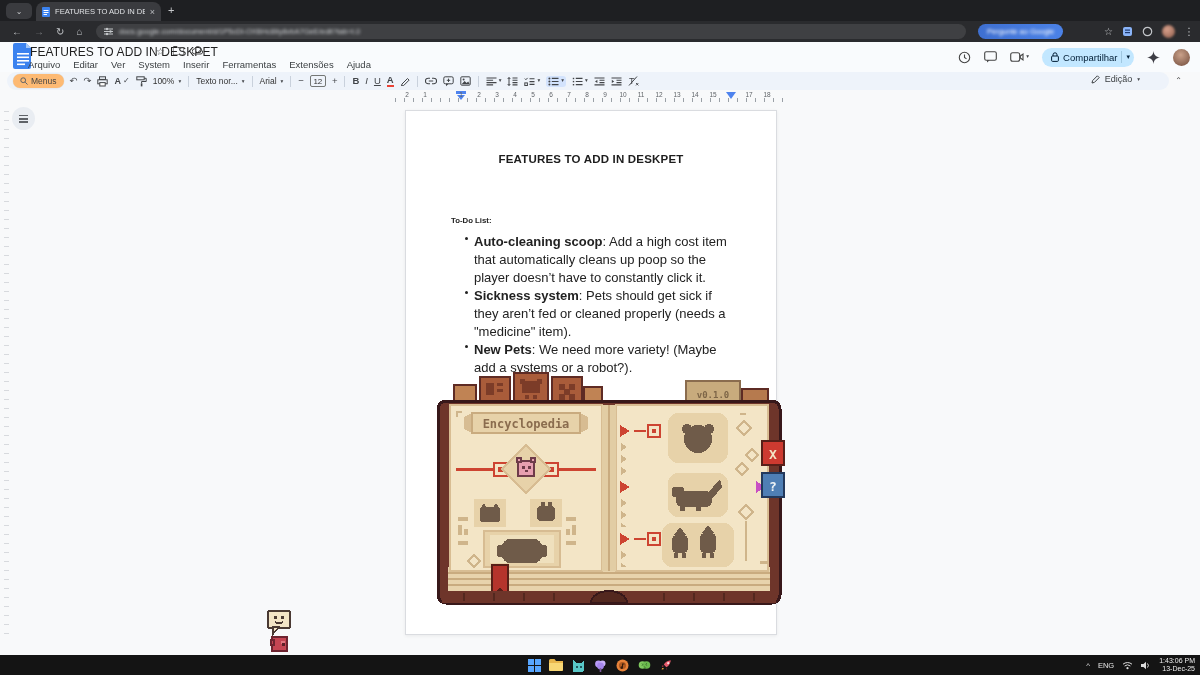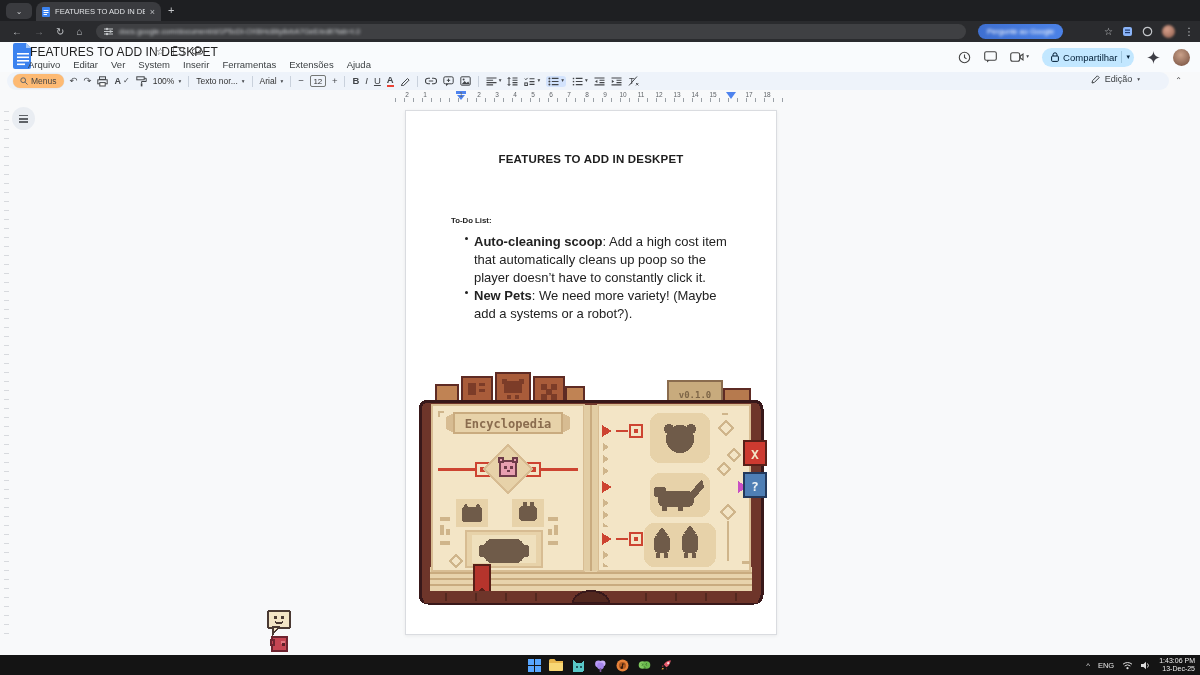--- a/index.html
+++ b/index.html
@@ -69,21 +69,21 @@
      background:repeating-linear-gradient(180deg,#c9ccd1 0 1px,transparent 1px 9px); opacity:0.7; }
   .outline-btn { position:absolute; left:12px; top:4px; width:23px; height:23px; border-radius:50%; background:#e9edf2; display:flex; align-items:center; justify-content:center; }
   .outline-glyph { width:9px; height:8px; background:repeating-linear-gradient(180deg,#5f6368 0 1.4px,transparent 1.4px 3.2px); }
   .page { position:absolute; left:405px; top:7px; width:372px; height:525px; background:#fff; border:1px solid #dadce0; box-shadow:0 1px 3px rgba(60,64,67,0.08); }
   .p-title { position:absolute; left:0; top:42px; width:100%; text-align:center; font-size:11.5px; font-weight:bold; color:#1d1d1d; letter-spacing:0.2px; }
   .p-intro { position:absolute; left:45px; top:77px; width:283px; font-size:7.6px; line-height:10px; color:#222; }
   .p-heading { position:absolute; left:45px; top:105px; font-size:7.8px; font-weight:bold; color:#222; }
   .p-list { position:absolute; left:57px; top:122px; width:272px; list-style:none; }
   .p-list li { position:relative; font-size:13px; line-height:18px; color:#222; padding-left:11px; }
   .p-list li::before { content:""; position:absolute; left:2px; top:3.5px; width:3px; height:3px; border-radius:50%; background:#222; }
-  .book-wrap { position:absolute; left:10px; top:258px; width:352px; height:240px; }
+  .book-wrap { position:absolute; left:28px; top:258px; width:352px; height:240px; }
 
   
   .pet { position:absolute; left:265px; top:507px; }
 
   
   .taskbar { position:absolute; left:0; top:655px; width:1200px; height:20px; background:#141414; }
   .tb-center { position:absolute; left:0; top:0; width:100%; height:20px; display:flex; align-items:center; justify-content:center; gap:7px; }
   .tb-icon { width:15px; height:15px; display:flex; align-items:center; justify-content:center; }
   .tray { position:absolute; right:5px; top:0; height:20px; display:flex; align-items:center; gap:8px; }
   .tray-chevron { color:#ddd; font-size:8px; }
@@ -381,20 +381,21 @@
     <div class="vruler"></div>
     <div class="outline-btn">
       <div class="outline-glyph"></div>
     </div>
 
     <div class="page">
       <div class="p-title">FEATURES TO ADD IN DESKPET</div>
       <div class="p-heading">To-Do List:</div>
       <ul class="p-list">
         <li><b>Auto-cleaning scoop</b><span>: Add a high cost item that automatically cleans up poop so the player doesn’t have to constantly click it.</span></li>
+        <li><b>Sickness system</b><span>: Pets should get sick if they aren’t fed or cleaned properly (needs a "medicine" item).</span></li>
         <li><b>New Pets</b><span>: We need more variety! (Maybe add a systems or a robot?).</span></li>
       </ul>
 
       <div class="book-wrap">
         <svg width="352" height="240" viewBox="0 0 352 240" shape-rendering="crispEdges">
 
           <g>
             <rect x="20" y="16" width="22" height="22" fill="#c08354" stroke="#5e2b24" stroke-width="2"></rect>
             <rect x="46" y="8" width="30" height="30" fill="#a95c3a" stroke="#5e2b24" stroke-width="2"></rect>
             <rect x="52" y="14" width="8" height="12" fill="#7c3c28"></rect>

